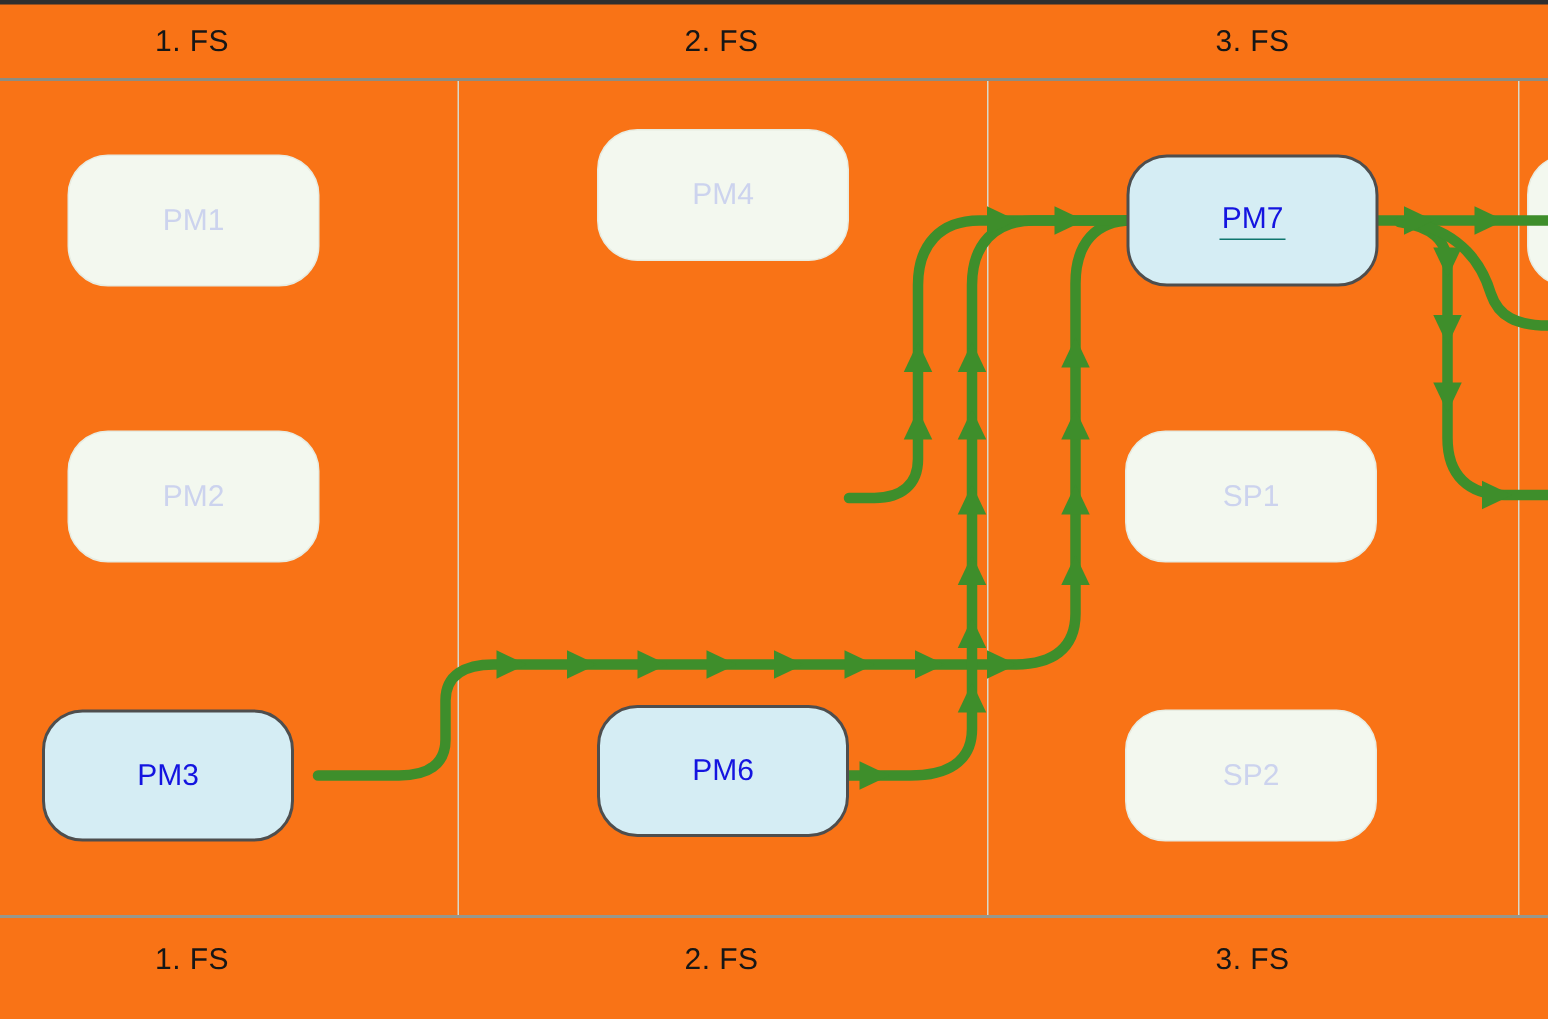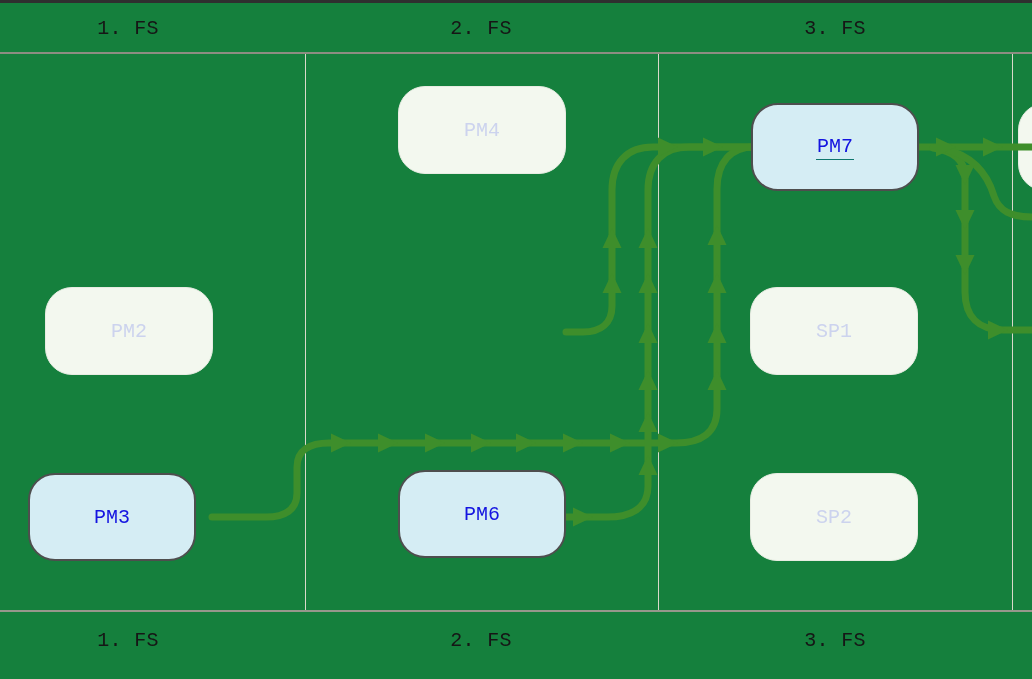--- a/index.html
+++ b/index.html
@@ -1,19 +1,19 @@
 <!DOCTYPE html>
 <html><head>
 <meta charset="utf-8">
 <style>
   html,body{margin:0;padding:0;}
   body{font-family:"Liberation Sans", sans-serif;}
   #stage{
     position:relative;width:1032px;height:679px;
-    background:#15803d;overflow:hidden;font-family:Liberation Mono, monospace;
+    background:#f97316;overflow:hidden;
   }
   .topbar{position:absolute;left:0;top:0;width:100%;height:3px;background:#2f2f2f;}
   .band-line-top{position:absolute;left:0;top:52px;width:100%;height:2px;background:#8d8d82;}
   .band-line-bottom{position:absolute;left:0;top:610px;width:100%;height:2px;background:#97978c;}
   .lane-sep{position:absolute;top:54px;width:1px;height:556px;background:#d9d9ca;}
   .col-label{
     position:absolute;transform:translateX(-50%);
     font-size:20px;color:#161616;letter-spacing:.3px;white-space:nowrap;
   }
   .hdr{top:17px;}
@@ -46,20 +46,23 @@
   <div class="lane-sep" style="left:658px"></div>
   <div class="lane-sep" style="left:1012px"></div>
 
   <div class="col-label hdr" style="left:128px">1. FS</div>
   <div class="col-label hdr" style="left:481px">2. FS</div>
   <div class="col-label hdr" style="left:835px">3. FS</div>
   <div class="col-label ftr" style="left:128px">1. FS</div>
   <div class="col-label ftr" style="left:481px">2. FS</div>
   <div class="col-label ftr" style="left:835px">3. FS</div>
 
+  <div class="node ghost" style="left:45px;top:103px">
+      <span>PM1</span>
+    </div>
   <div class="node ghost" style="left:45px;top:287px">
       <span>PM2</span>
     </div>
   <div class="node ghost" style="left:398px;top:86px">
       <span>PM4</span>
     </div>
   <div class="node ghost" style="left:750px;top:287px">
       <span>SP1</span>
     </div>
   <div class="node ghost" style="left:750px;top:473px">

